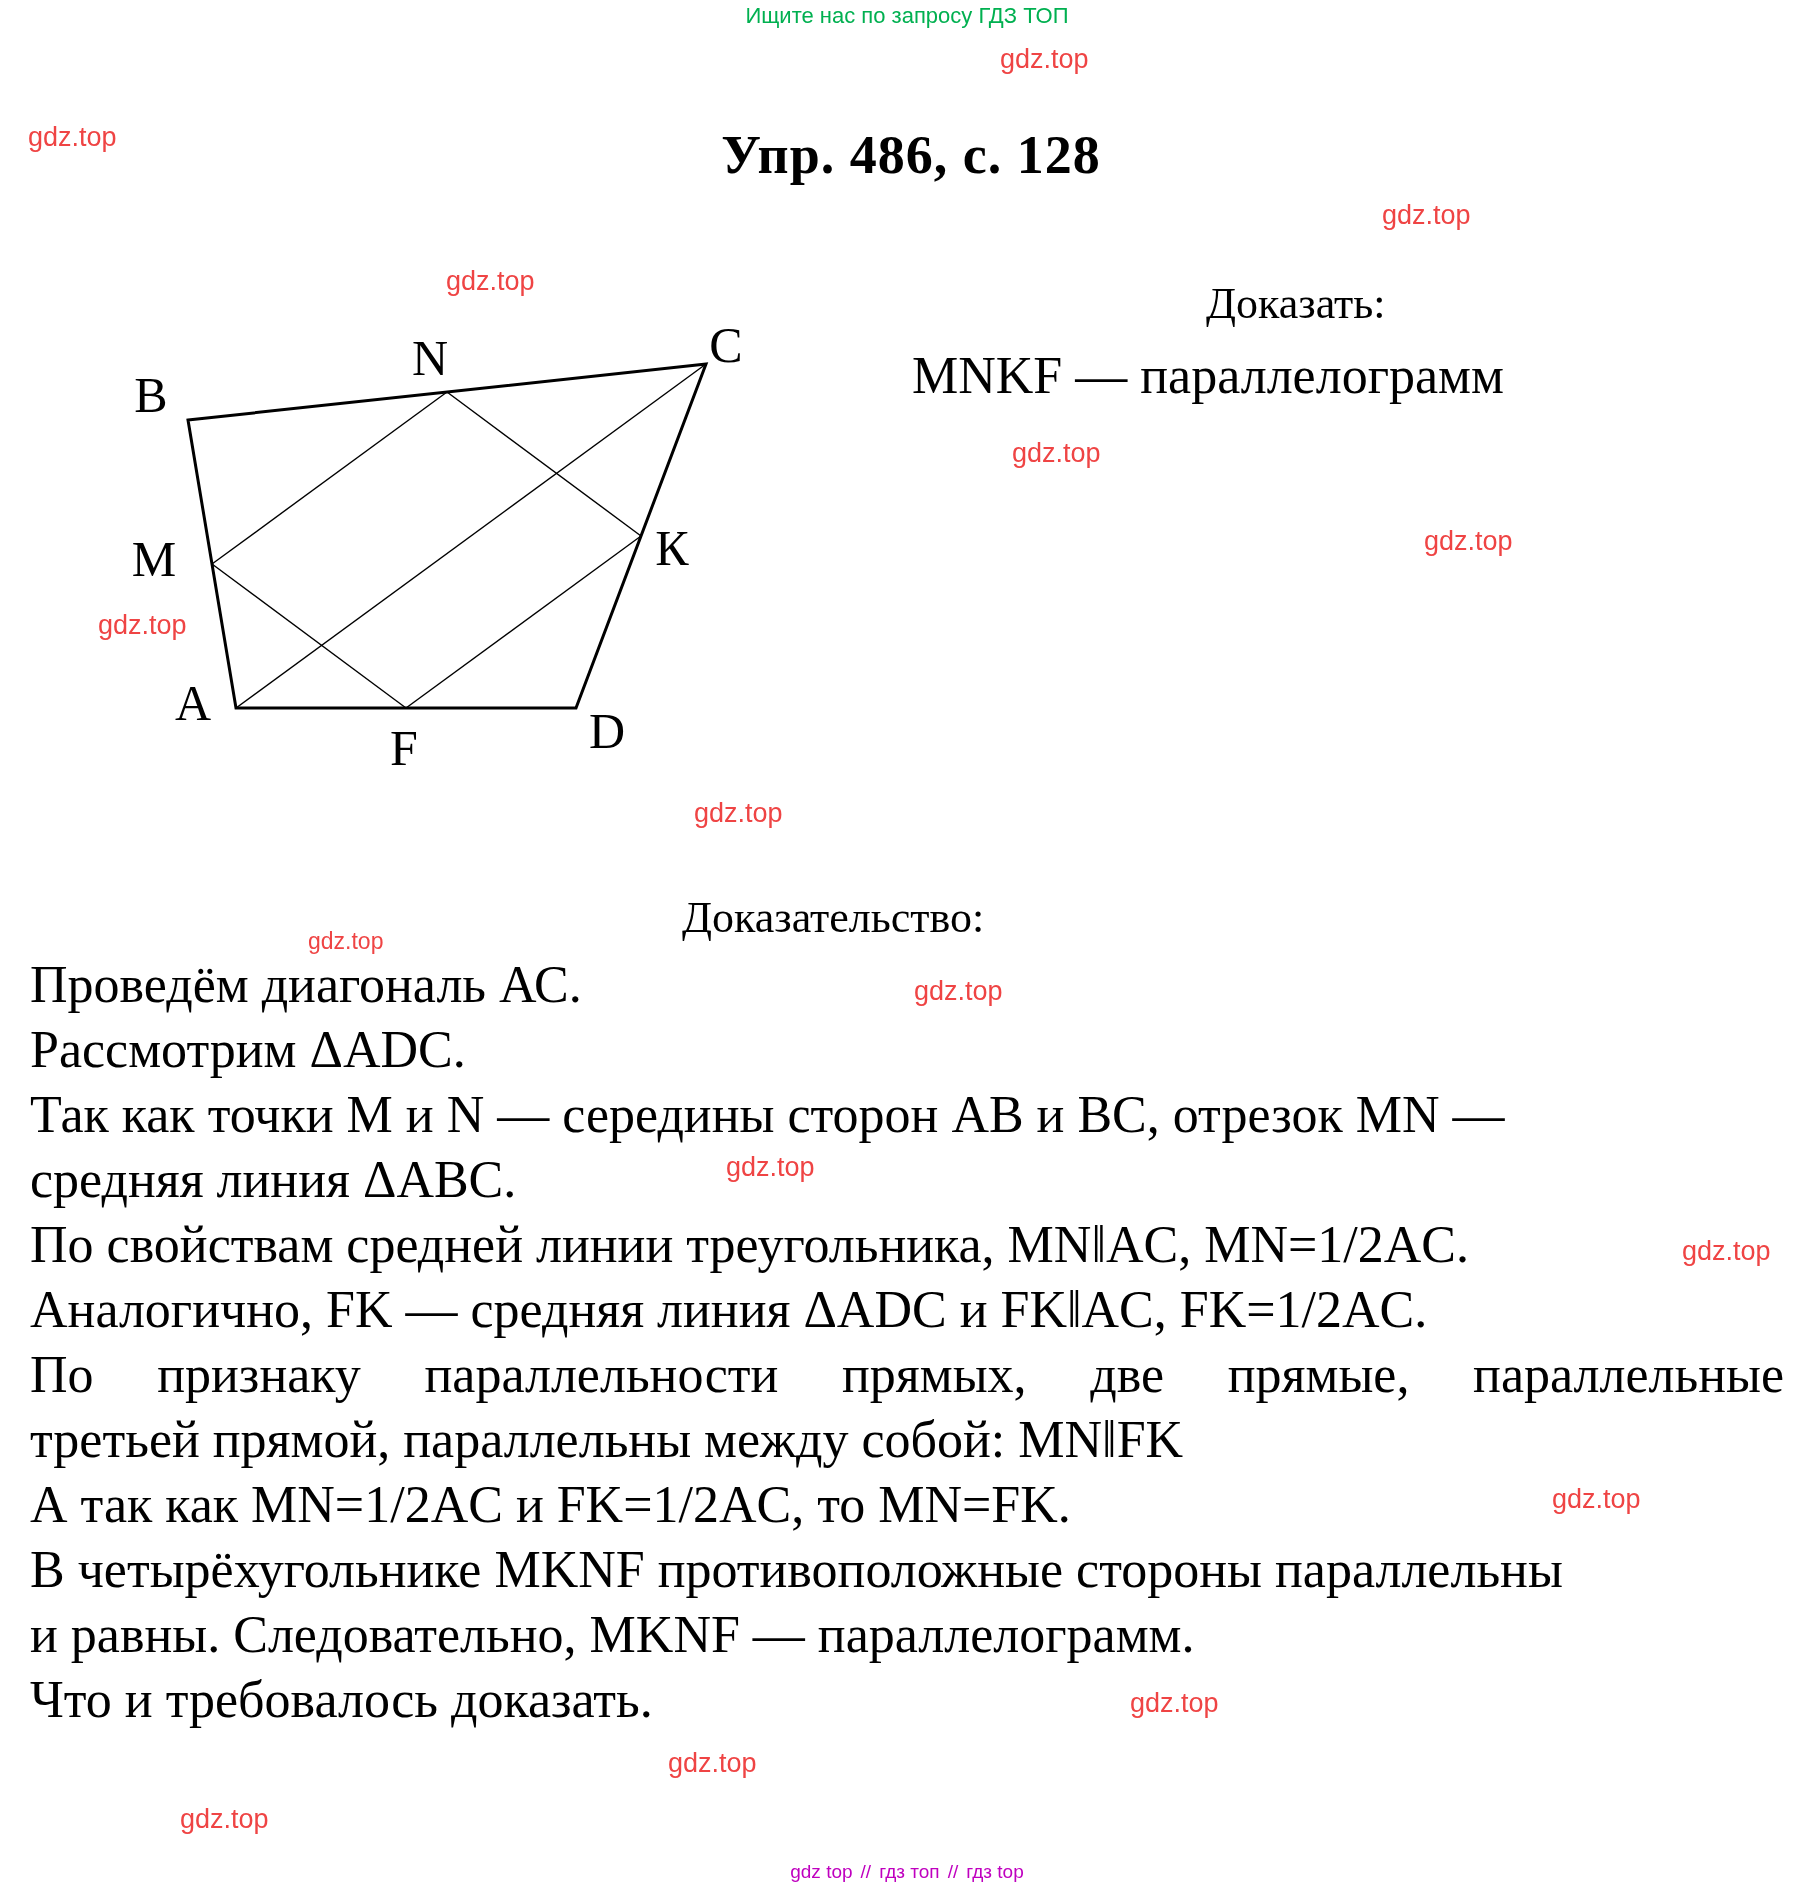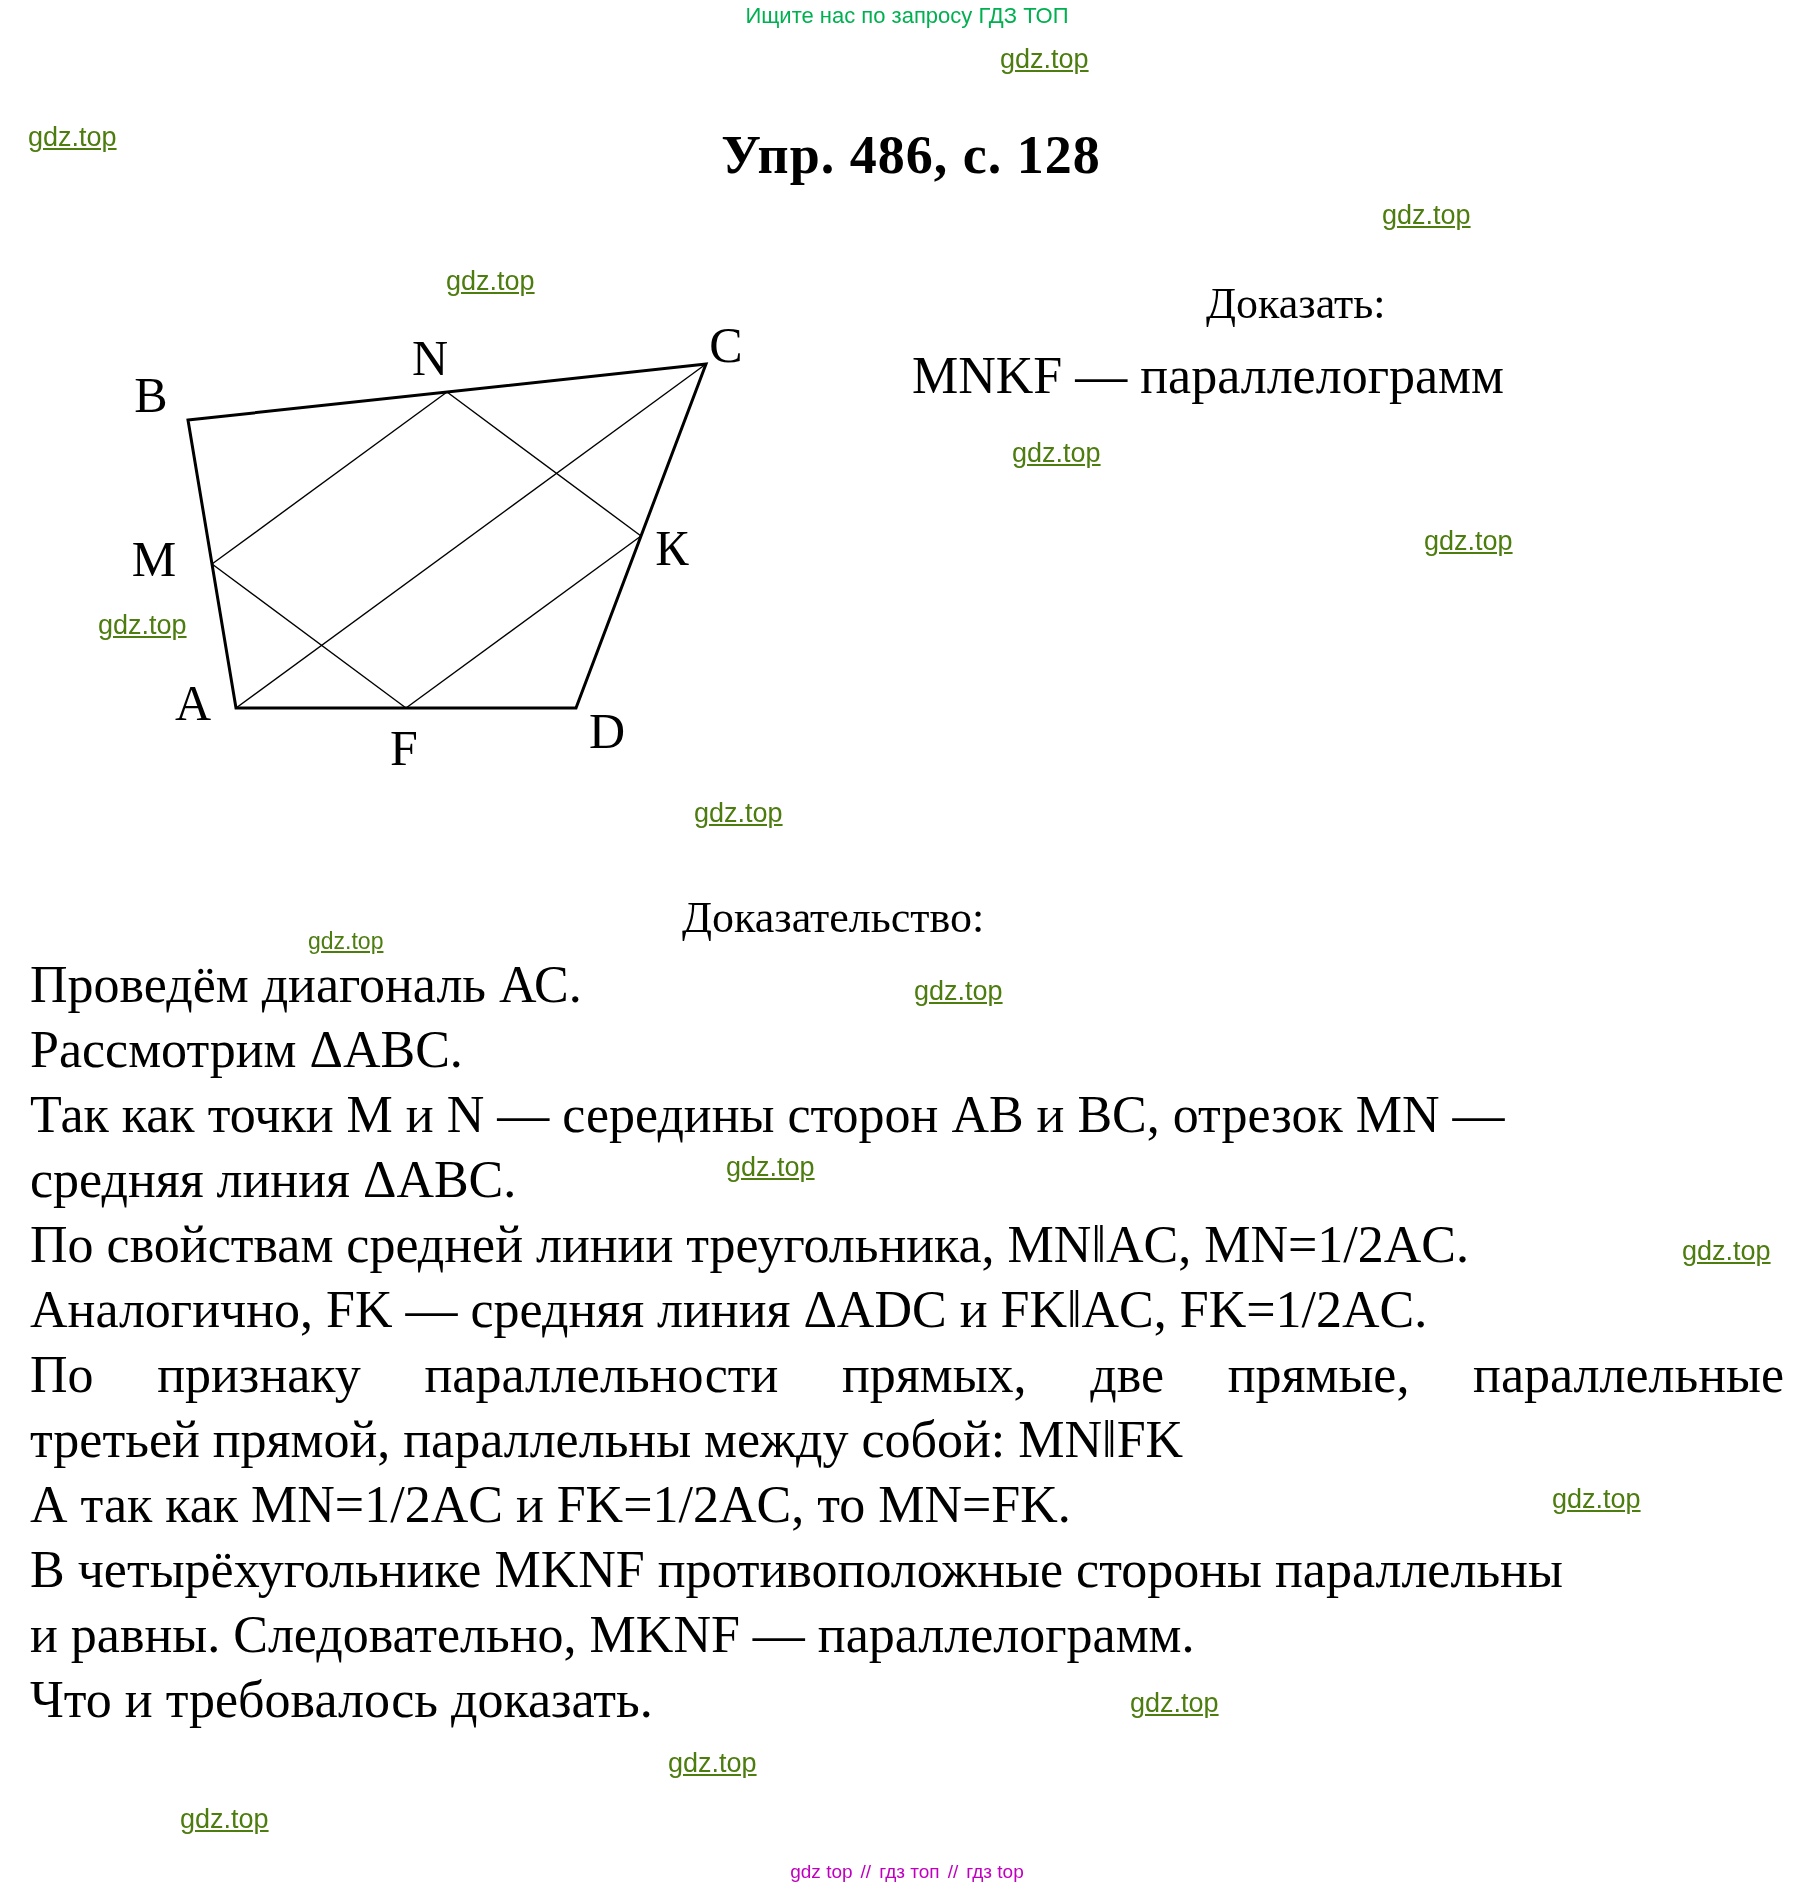--- a/index.html
+++ b/index.html
@@ -12,21 +12,21 @@
     position:absolute; top:3px; left:0; width:100%; text-align:center;
     font-family:"Liberation Sans","DejaVu Sans",sans-serif;
     font-size:22px; color:#00b050;
   }
   .title {
     position:absolute; top:124px; left:0; width:100%; text-align:center;
     font-size:54px; font-weight:bold; letter-spacing:1px;padding-left:8px;
   }
   .wm {
     position:absolute; font-family:"Liberation Sans","DejaVu Sans",sans-serif;
-    font-size:27px; color:#4d7c0f; white-space:nowrap;text-decoration:underline;
+    font-size:27px; color:#ef4444; white-space:nowrap;
   }
   .wm.small { font-size:23px; }
   .prove-label   { position:absolute; left:1206px; top:278px; font-size:44px; }
   .prove-statement { position:absolute; left:912px; top:346px; font-size:52px;font-family:Liberation Serif, serif; }
   .figure { position:absolute; left:100px; top:300px; }
   .figure .quad { fill:none; stroke:#000; stroke-width:3; stroke-linejoin:miter; }
   .figure .thin { stroke:#000; stroke-width:1.4; }
   .figure text {
     font-family:"Liberation Serif","DejaVu Serif",serif;
     font-size:50px; fill:#000; text-anchor:middle;
@@ -106,21 +106,21 @@
     <text x="572" y="265">К</text>
     <text x="93" y="420">A</text>
     <text x="304" y="465">F</text>
     <text x="507" y="448">D</text>
   </svg>
 
   <div class="proof-heading">Доказательство:</div>
 
   <div class="proof">
     <div class="pl">Проведём диагональ АС.</div>
-    <div class="pl">Рассмотрим ΔАВС.</div>
+    <div class="pl">Рассмотрим ΔADC.</div>
     <div class="pl">Так как точки М и N — середины сторон АВ и ВС, отрезок MN —</div>
     <div class="pl">средняя линия ΔАВС.</div>
     <div class="pl">По свойствам средней линии треугольника, MN‖AC, MN=1/2AC.</div>
     <div class="pl">Аналогично, FK — средняя линия ΔADC и FK‖AC, FK=1/2AC.</div>
     <div class="pl justify">По признаку параллельности прямых, две прямые, параллельные</div>
     <div class="pl">третьей прямой, параллельны между собой: MN‖FK</div>
     <div class="pl">А так как MN=1/2AC и FK=1/2AC, то MN=FK.</div>
     <div class="pl">В четырёхугольнике MKNF противоположные стороны параллельны</div>
     <div class="pl">и равны. Следовательно, MKNF — параллелограмм.</div>
     <div class="pl">Что и требовалось доказать.</div>

